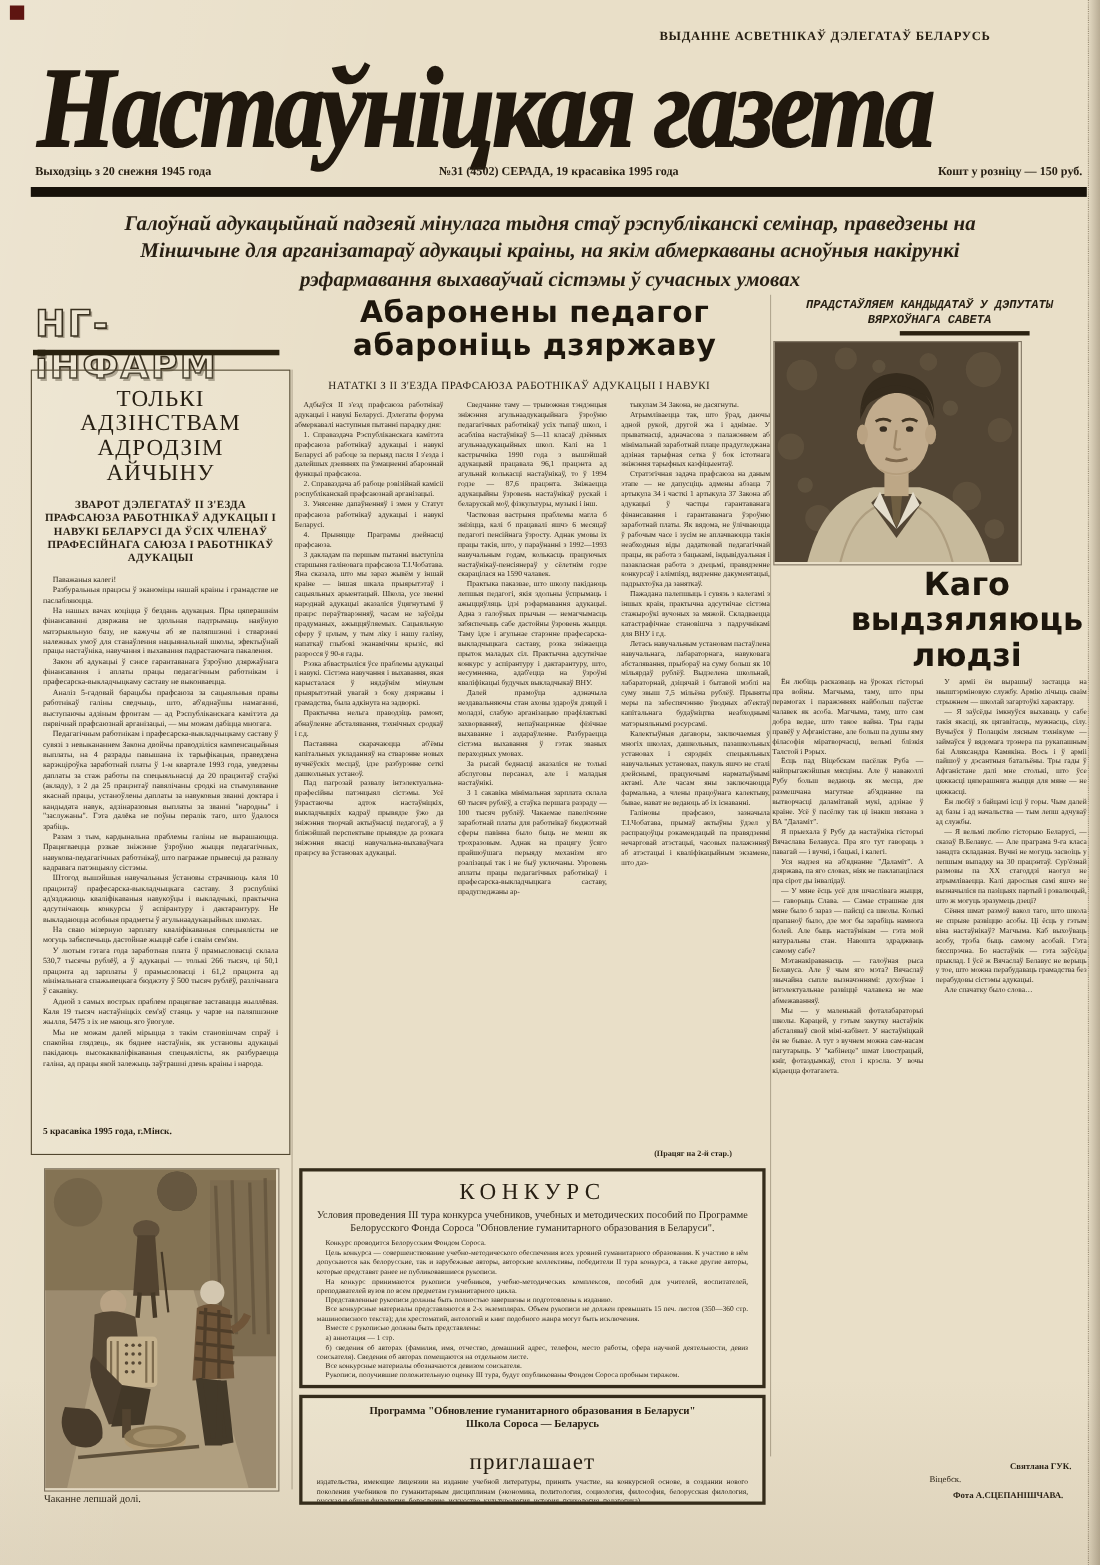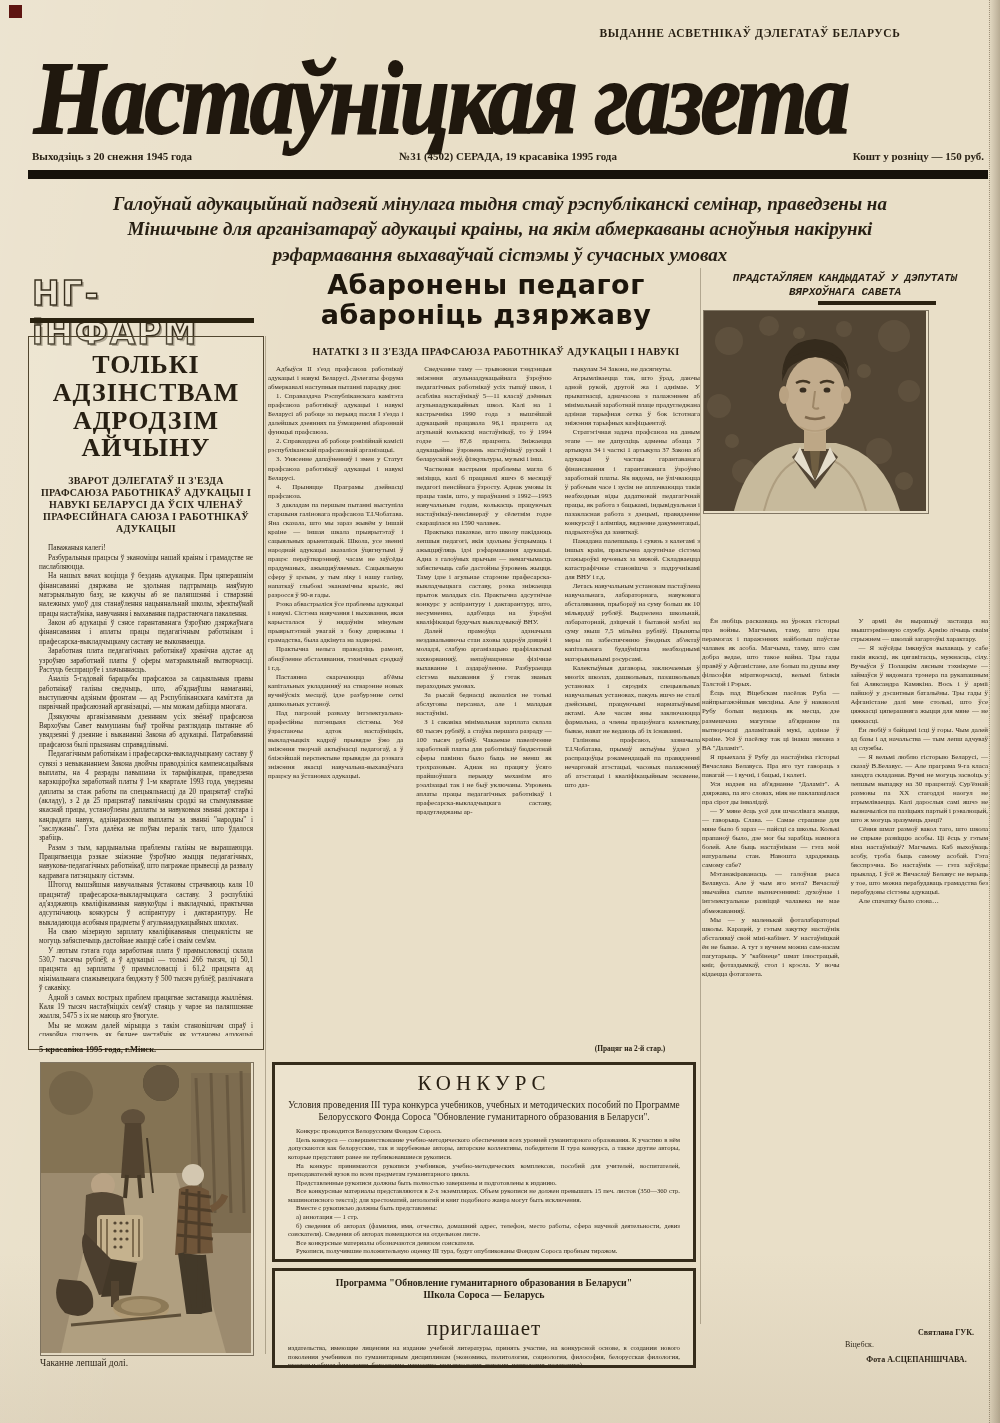--- a/index.html
+++ b/index.html
@@ -25,31 +25,31 @@
   .daterow .rgt{position:absolute;right:4px;top:0;}
   .topbar{left:28px;top:170px;width:960px;height:9px;background:#17120a;}
   .deck{left:70px;top:191px;width:860px;font-size:19px;font-weight:bold;line-height:1.34;font-style:italic;}
 
   .ng-inform{left:32px;top:274px;width:224px;font-size:33px;font-weight:bold;letter-spacing:2px;
     color:#ede5d2;-webkit-text-stroke:1.4px #39301f;text-shadow:2px 2px 0 rgba(57,48,31,.4);}
   .ng-bar{left:30px;top:318px;width:224px;height:5px;background:#29210f;}
 
   .appeal-box{left:28px;top:336px;width:236px;height:714px;border:1px solid #51462f;
     box-sizing:border-box;padding:14px 10px 8px 10px;background:rgba(255,252,240,.12);}
-  .appeal-h{font-size:26px;font-weight:bold;line-height:1.07;letter-spacing:1px;text-align:center;}
+  .appeal-h{font-size:21px;font-weight:normal;line-height:1.07;letter-spacing:1px;text-align:center;}
   .appeal-sub{margin-top:13px;font-size:10px;font-weight:bold;line-height:1.2;text-align:center;letter-spacing:.3px;}
   .appeal-body{margin-top:9px;height:492px;overflow:hidden;font-size:7.2px;line-height:1.3;}
   .appeal-body p{margin:0;text-indent:9px;}
   .appeal-date{margin-top:8px;font-size:8.5px;font-weight:bold;}
 
   .street-photo{left:40px;top:1062px;width:212px;height:292px;border:1px solid rgba(70,58,40,.65);}
   .street-cap{left:40px;top:1358px;width:212px;font-size:9.5px;}
 
   .mid-head{left:282px;top:270px;width:408px;font-size:27px;font-weight:bold;line-height:1.12;letter-spacing:.5px;color:#1d160c;}
-  .mid-kicker{left:280px;top:346px;width:432px;font-size:10px;font-weight:bold;letter-spacing:.4px;}
+  .mid-kicker{left:256px;top:346px;width:432px;font-size:10px;font-weight:normal;letter-spacing:.4px;}
   .mid-cols{left:268px;top:364px;width:432px;height:680px;display:flex;gap:13px;}
   .mid-cols .col{flex:1;overflow:hidden;font-size:6.9px;line-height:1.31;}
   .mid-cols p{margin:0;text-indent:8px;}
   .continuation{left:560px;top:1044px;width:140px;font-size:7.4px;font-weight:bold;text-align:center;}
 
   .box{border:3px solid #352c1b;box-sizing:border-box;background:rgba(255,252,240,.15);}
   .contest-box{left:272px;top:1062px;width:424px;height:200px;padding:6px 13px;overflow:hidden;}
   .contest-title{font-size:21px;font-weight:normal;letter-spacing:5px;text-align:center;}
   .contest-sub{margin-top:4px;font-size:9.3px;font-weight:normal;line-height:1.25;text-align:center;}
   .contest-body{margin-top:4px;font-size:6.7px;line-height:1.28;}
@@ -101,23 +101,21 @@
   <div class="abs ng-bar"></div>
 
   <div class="abs appeal-box">
     <div class="appeal-h">ТОЛЬКІ АДЗІНСТВАМ АДРОДЗІМ АЙЧЫНУ</div>
     <div class="appeal-sub">ЗВАРОТ ДЭЛЕГАТАЎ II З'ЕЗДА ПРАФСАЮЗА РАБОТНІКАЎ АДУКАЦЫІ І НАВУКІ БЕЛАРУСІ ДА ЎСІХ ЧЛЕНАЎ ПРАФЕСІЙНАГА САЮЗА І РАБОТНІКАЎ АДУКАЦЫІ</div>
     <div class="appeal-body just">
         <p>Паважаныя калегі!</p>
         <p>Разбуральныя працэсы ў эканоміцы нашай краіны і грамадстве не паслабляюцца.</p>
         <p>На нашых вачах коціцца ў бездань адукацыя. Пры цяперашнім фінансаванні дзяржава не здольная падтрымаць наяўную матэрыяльную базу, не кажучы аб яе паляпшэнні і стварэнні належных умоў для станаўлення нацыянальнай школы, эфектыўнай працы настаўніка, навучання і выхавання падрастаючага пакалення.</p>
         <p>Закон аб адукацыі ў сэнсе гарантаванага ўзроўню дзяржаўнага фінансавання і аплаты працы педагагічным работнікам і прафесарска-выкладчыцкаму саставу не выконваецца.</p>
-        <p>Заработная плата педагагічных работнікаў хранічна адстае ад узроўню заработнай платы ў сферы матэрыяльнай вытворчасці. Растуць беспрацоўе і злачыннасць.</p>
         <p>Аналіз 5-гадовай барацьбы прафсаюза за сацыяльныя правы работнікаў галіны сведчыць, што, аб'яднаўшы намаганні, выступаючы адзіным фронтам — ад Рэспубліканскага камітэта да пярвічнай прафсаюзнай арганізацыі, — мы можам дабіцца многага.</p>
-        <p>Дзякуючы арганізаваным дзеянням усіх звёнаў прафсаюза Вярхоўны Савет вымушаны быў тройчы разглядаць пытанне аб увядзенні ў дзеянне і выкананні Закона аб адукацыі. Патрабаванні прафсаюза былі прызнаны справядлівымі.</p>
         <p>Педагагічным работнікам і прафесарска-выкладчыцкаму саставу ў сувязі з невыкананнем Закона двойчы праводзіліся кампенсацыйныя выплаты, на 4 разрады павышана іх тарыфікацыя, праведзена карэкціроўка заработнай платы ў 1-м квартале 1993 года, уведзены даплаты за стаж работы па спецыяльнасці да 20 працэнтаў стаўкі (акладу), з 2 да 25 працэнтаў павялічаны сродкі на стымуляванне якаснай працы, устаноўлены даплаты за навуковыя званні доктара і кандыдата навук, адзінаразовыя выплаты за званні "народны" і "заслужаны". Гэта далёка не поўны пералік таго, што ўдалося зрабіць.</p>
         <p>Разам з тым, кардынальна праблемы галіны не вырашаюцца. Працягваецца рэзкае зніжэнне ўзроўню жыцця педагагічных, навукова-педагагічных работнікаў, што пагражае прывесці да развалу кадравага патэнцыялу сістэмы.</p>
         <p>Штогод вышэйшыя навучальныя ўстановы страчваюць каля 10 працэнтаў прафесарска-выкладчыцкага саставу. З рэспублікі ад'язджаюць кваліфікаваныя навукоўцы і выкладчыкі, практычна адсутнічаюць конкурсы ў аспірантуру і дактарантуру. Не выкладаюцца асобныя прадметы ў агульнаадукацыйных школах.</p>
         <p>На сваю мізерную зарплату кваліфікаваныя спецыялісты не могуць забяспечыць дастойнае жыццё сабе і сваім сем'ям.</p>
         <p>У лютым гэтага года заработная плата ў прамысловасці склала 530,7 тысячы рублёў, а ў адукацыі — толькі 266 тысяч, ці 50,1 працэнта ад зарплаты ў прамысловасці і 61,2 працэнта ад мінімальнага спажывецкага бюджэту ў 500 тысяч рублёў, разлічанага ў сакавіку.</p>
         <p>Адной з самых вострых праблем працягвае заставацца жыллёвая. Каля 19 тысяч настаўніцкіх сем'яў стаяць у чарзе на паляпшэнне жылля, 5475 з іх не маюць яго ўвогуле.</p>
         <p>Мы не можам далей мірыцца з такім становішчам спраў і спакойна глядзець, як бяднее настаўнік, як установы адукацыі пакідаюць высокакваліфікаваныя спецыялісты, як разбураецца галіна, ад працы якой залежыць заўтрашні дзень краіны і народа.</p>
       </div>
     <div class="appeal-date">5 красавіка 1995 года, г.Мінск.</div>
   </div>
@@ -272,20 +270,21 @@
       <path d="M116 72 Q123 68 130 72" stroke="#3a2e1e" stroke-width="2.4" fill="none"></path>
       <ellipse cx="99" cy="79" rx="3.4" ry="2.6" fill="#2e251a"></ellipse>
       <ellipse cx="123" cy="79" rx="3.4" ry="2.6" fill="#2e251a"></ellipse>
       <path d="M111 80 L109 96 Q111 99 115 97" stroke="#a18a6a" stroke-width="2" fill="none"></path>
       <path d="M101 106 Q111 110 121 106" stroke="#7d674c" stroke-width="2.6" fill="none"></path>
       <path d="M96 116 Q111 124 126 116" stroke="#b59d7c" stroke-width="1.6" fill="none" opacity=".8"></path>
       <rect width="222" height="200" fill="#8a7456" opacity=".10"></rect>
     </svg>
   </div>
 
+  <div class="abs cand-head sans">Каго выдзяляюць людзі</div>
 
   <div class="abs cand-cols just">
     <div class="col">
         <p>Ён любіць расказваць на ўроках гісторыі пра войны. Магчыма, таму, што пры перамогах і паражэннях найбольш паўстае чалавек як асоба. Магчыма, таму, што сам добра ведае, што такое вайна. Тры гады правёў у Афганістане, але больш па душы яму філасофія міратворчасці, вельмі блізкія Талстой і Рэрых.</p>
         <p>Ёсць пад Віцебскам пасёлак Руба — найпрыгажэйшыя мясціны. Але ў наваколлі Рубу больш ведаюць як месца, дзе размешчана магутнае аб'яднанне па вытворчасці даламітавай мукі, адзінае ў краіне. Усё ў пасёлку так ці інакш звязана з ВА "Даламіт".</p>
         <p>Я прыехала ў Рубу да настаўніка гісторыі Вячаслава Белавуса. Пра яго тут гавораць з павагай — і вучні, і бацькі, і калегі.</p>
         <p>Уся надзея на аб'яднанне "Даламіт". А дзяржава, па яго словах, ніяк не паклапацілася пра сірот ды інвалідаў.</p>
         <p>— У мяне ёсць усё для шчаслівага жыцця, — гаворыць Слава. — Самае страшнае для мяне было б зараз — пайсці са школы. Колькі прапаноў было, дзе мог бы зарабіць намнога болей. Але быць настаўнікам — гэта мой натуральны стан. Навошта здраджваць самому сабе?</p>
         <p>Мэтанакіраванасць — галоўная рыса Белавуса. Але ў чым яго мэта? Вячаслаў звычайна сыпле вызначэннямі: духоўнае і інтэлектуальнае развіццё чалавека не мае абмежаванняў.</p>
         <p>Мы — у маленькай фоталабараторыі школы. Карацей, у гэтым закутку настаўнік абсталяваў свой міні-кабінет. У настаўніцкай ён не бывае. А тут з вучнем можна сам-насам пагутарыць. У "кабінеце" шмат ілюстрацый, кніг, фотаздымкаў, стол і крэсла. У вочы кідаецца фотагазета.</p>

